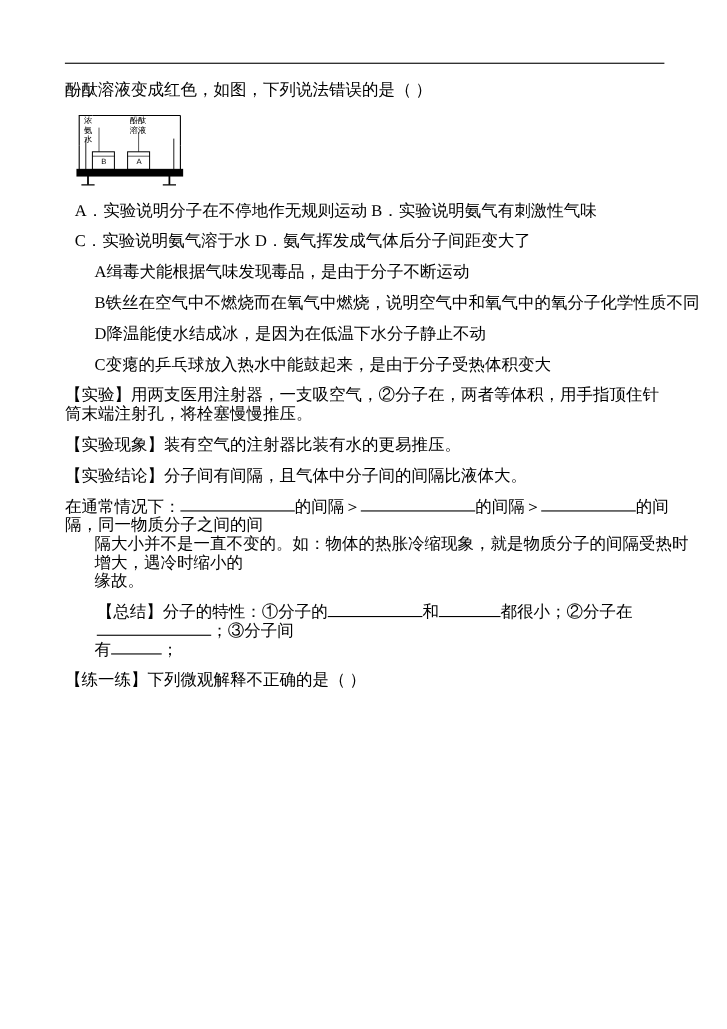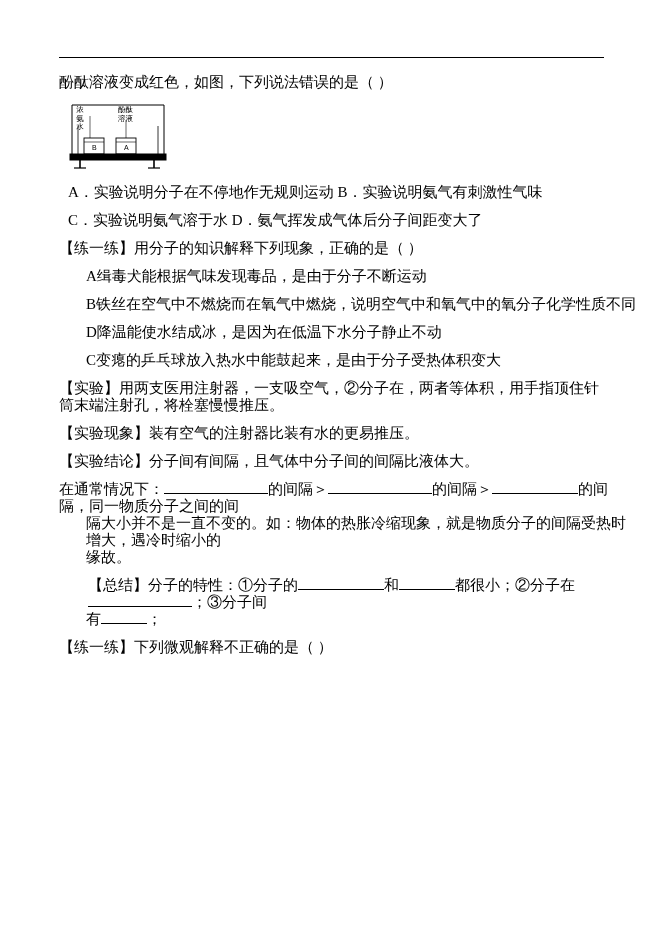--- a/index.html
+++ b/index.html
@@ -138,21 +138,20 @@
       </svg>
       <div class="fig-label fig-label-left">浓氨水</div>
       <div class="fig-label fig-label-right">酚酞溶液</div>
       <div class="fig-letter" style="left:24px; top:42px;">B</div>
       <div class="fig-letter" style="left:56px; top:42px;">A</div>
     </div>
 
     <p class="line indent-1">A．实验说明分子在不停地作无规则运动    B．实验说明氨气有刺激性气味</p>
     <p class="line indent-1">C．实验说明氨气溶于水    D．氨气挥发成气体后分子间距变大了</p>
 
-    <p class="line indent-3">【练一练】用分子的知识解释下列现象，正确的是（         ）</p>
     <p class="line indent-2">A缉毒犬能根据气味发现毒品，是由于分子不断运动</p>
     <p class="line indent-2">B铁丝在空气中不燃烧而在氧气中燃烧，说明空气中和氧气中的氧分子化学性质不同</p>
     <p class="line indent-2">D降温能使水结成冰，是因为在低温下水分子静止不动</p>
     <p class="line indent-2">C变瘪的乒乓球放入热水中能鼓起来，是由于分子受热体积变大</p>
 
 
     <p class="line hang">【实验】用两支医用注射器，一支吸空气，②分子在，两者等体积，用手指顶住针筒末端注射孔，将栓塞慢慢推压。</p>
 
     <p class="line indent-3">【实验现象】装有空气的注射器比装有水的更易推压。</p>
 

